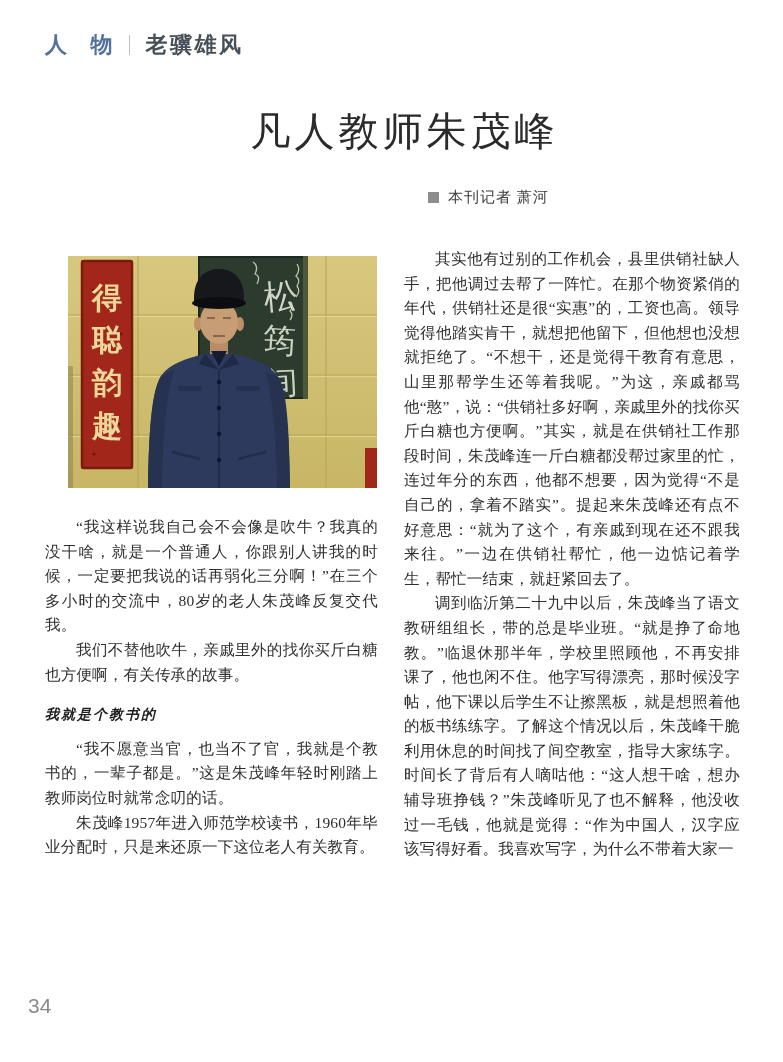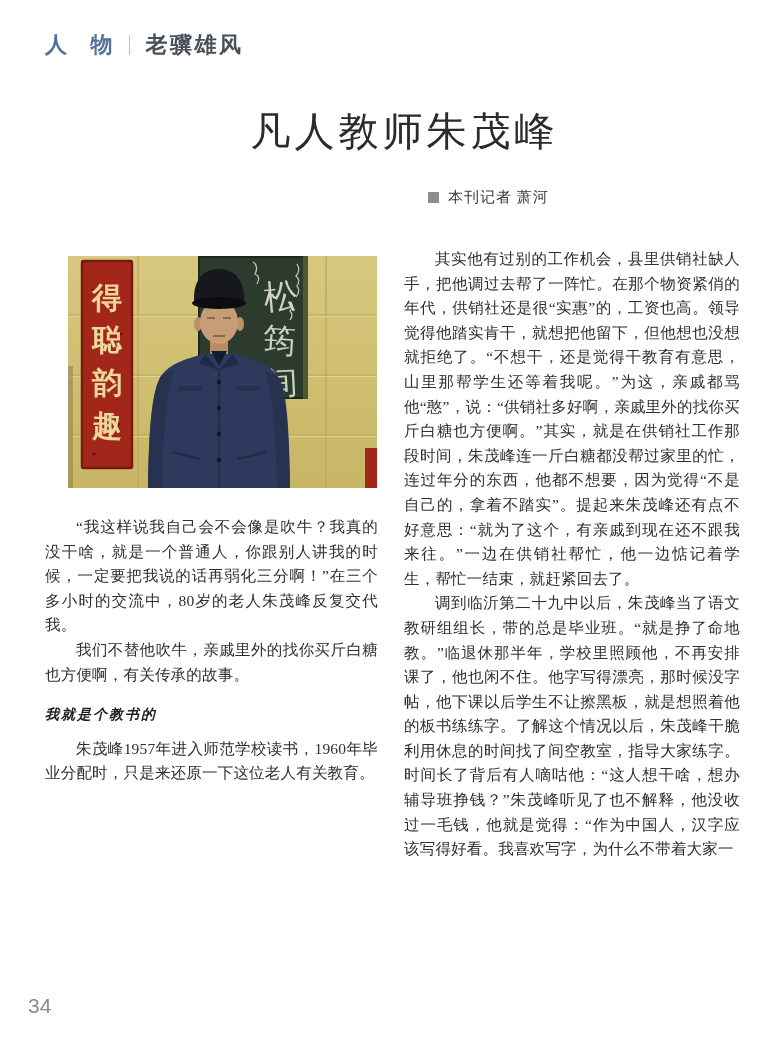--- a/index.html
+++ b/index.html
@@ -142,20 +142,21 @@
         <ellipse cx="151" cy="47" rx="27" ry="6" fill="#0b0d10"></ellipse>
       </g>
     </svg>
 
     <div class="left-text-top">
         <p class="para">“我这样说我自己会不会像是吹牛？我真的没干啥，就是一个普通人，你跟别人讲我的时候，一定要把我说的话再弱化三分啊！”在三个多小时的交流中，80岁的老人朱茂峰反复交代我。</p>
         <p class="para">我们不替他吹牛，亲戚里外的找你买斤白糖也方便啊，有关传承的故事。</p>
       </div>
     <h2 class="subheading">我就是个教书的</h2>
     <div>
+        <p class="para">“我不愿意当官，也当不了官，我就是个教书的，一辈子都是。”这是朱茂峰年轻时刚踏上教师岗位时就常念叨的话。</p>
         <p class="para">朱茂峰1957年进入师范学校读书，1960年毕业分配时，只是来还原一下这位老人有关教育。</p>
       </div>
   </div>
 
   <div class="col col-right">
       <p class="para">其实他有过别的工作机会，县里供销社缺人手，把他调过去帮了一阵忙。在那个物资紧俏的年代，供销社还是很“实惠”的，工资也高。领导觉得他踏实肯干，就想把他留下，但他想也没想就拒绝了。“不想干，还是觉得干教育有意思，山里那帮学生还等着我呢。”为这，亲戚都骂他“憨”，说：“供销社多好啊，亲戚里外的找你买斤白糖也方便啊。”其实，就是在供销社工作那段时间，朱茂峰连一斤白糖都没帮过家里的忙，连过年分的东西，他都不想要，因为觉得“不是自己的，拿着不踏实”。提起来朱茂峰还有点不好意思：“就为了这个，有亲戚到现在还不跟我来往。”一边在供销社帮忙，他一边惦记着学生，帮忙一结束，就赶紧回去了。</p>
       <p class="para">调到临沂第二十九中以后，朱茂峰当了语文教研组组长，带的总是毕业班。“就是挣了命地教。”临退休那半年，学校里照顾他，不再安排课了，他也闲不住。他字写得漂亮，那时候没字帖，他下课以后学生不让擦黑板，就是想照着他的板书练练字。了解这个情况以后，朱茂峰干脆利用休息的时间找了间空教室，指导大家练字。时间长了背后有人嘀咕他：“这人想干啥，想办辅导班挣钱？”朱茂峰听见了也不解释，他没收过一毛钱，他就是觉得：“作为中国人，汉字应该写得好看。我喜欢写字，为什么不带着大家一</p>
     </div>
 
   <div class="page-number">34</div>

